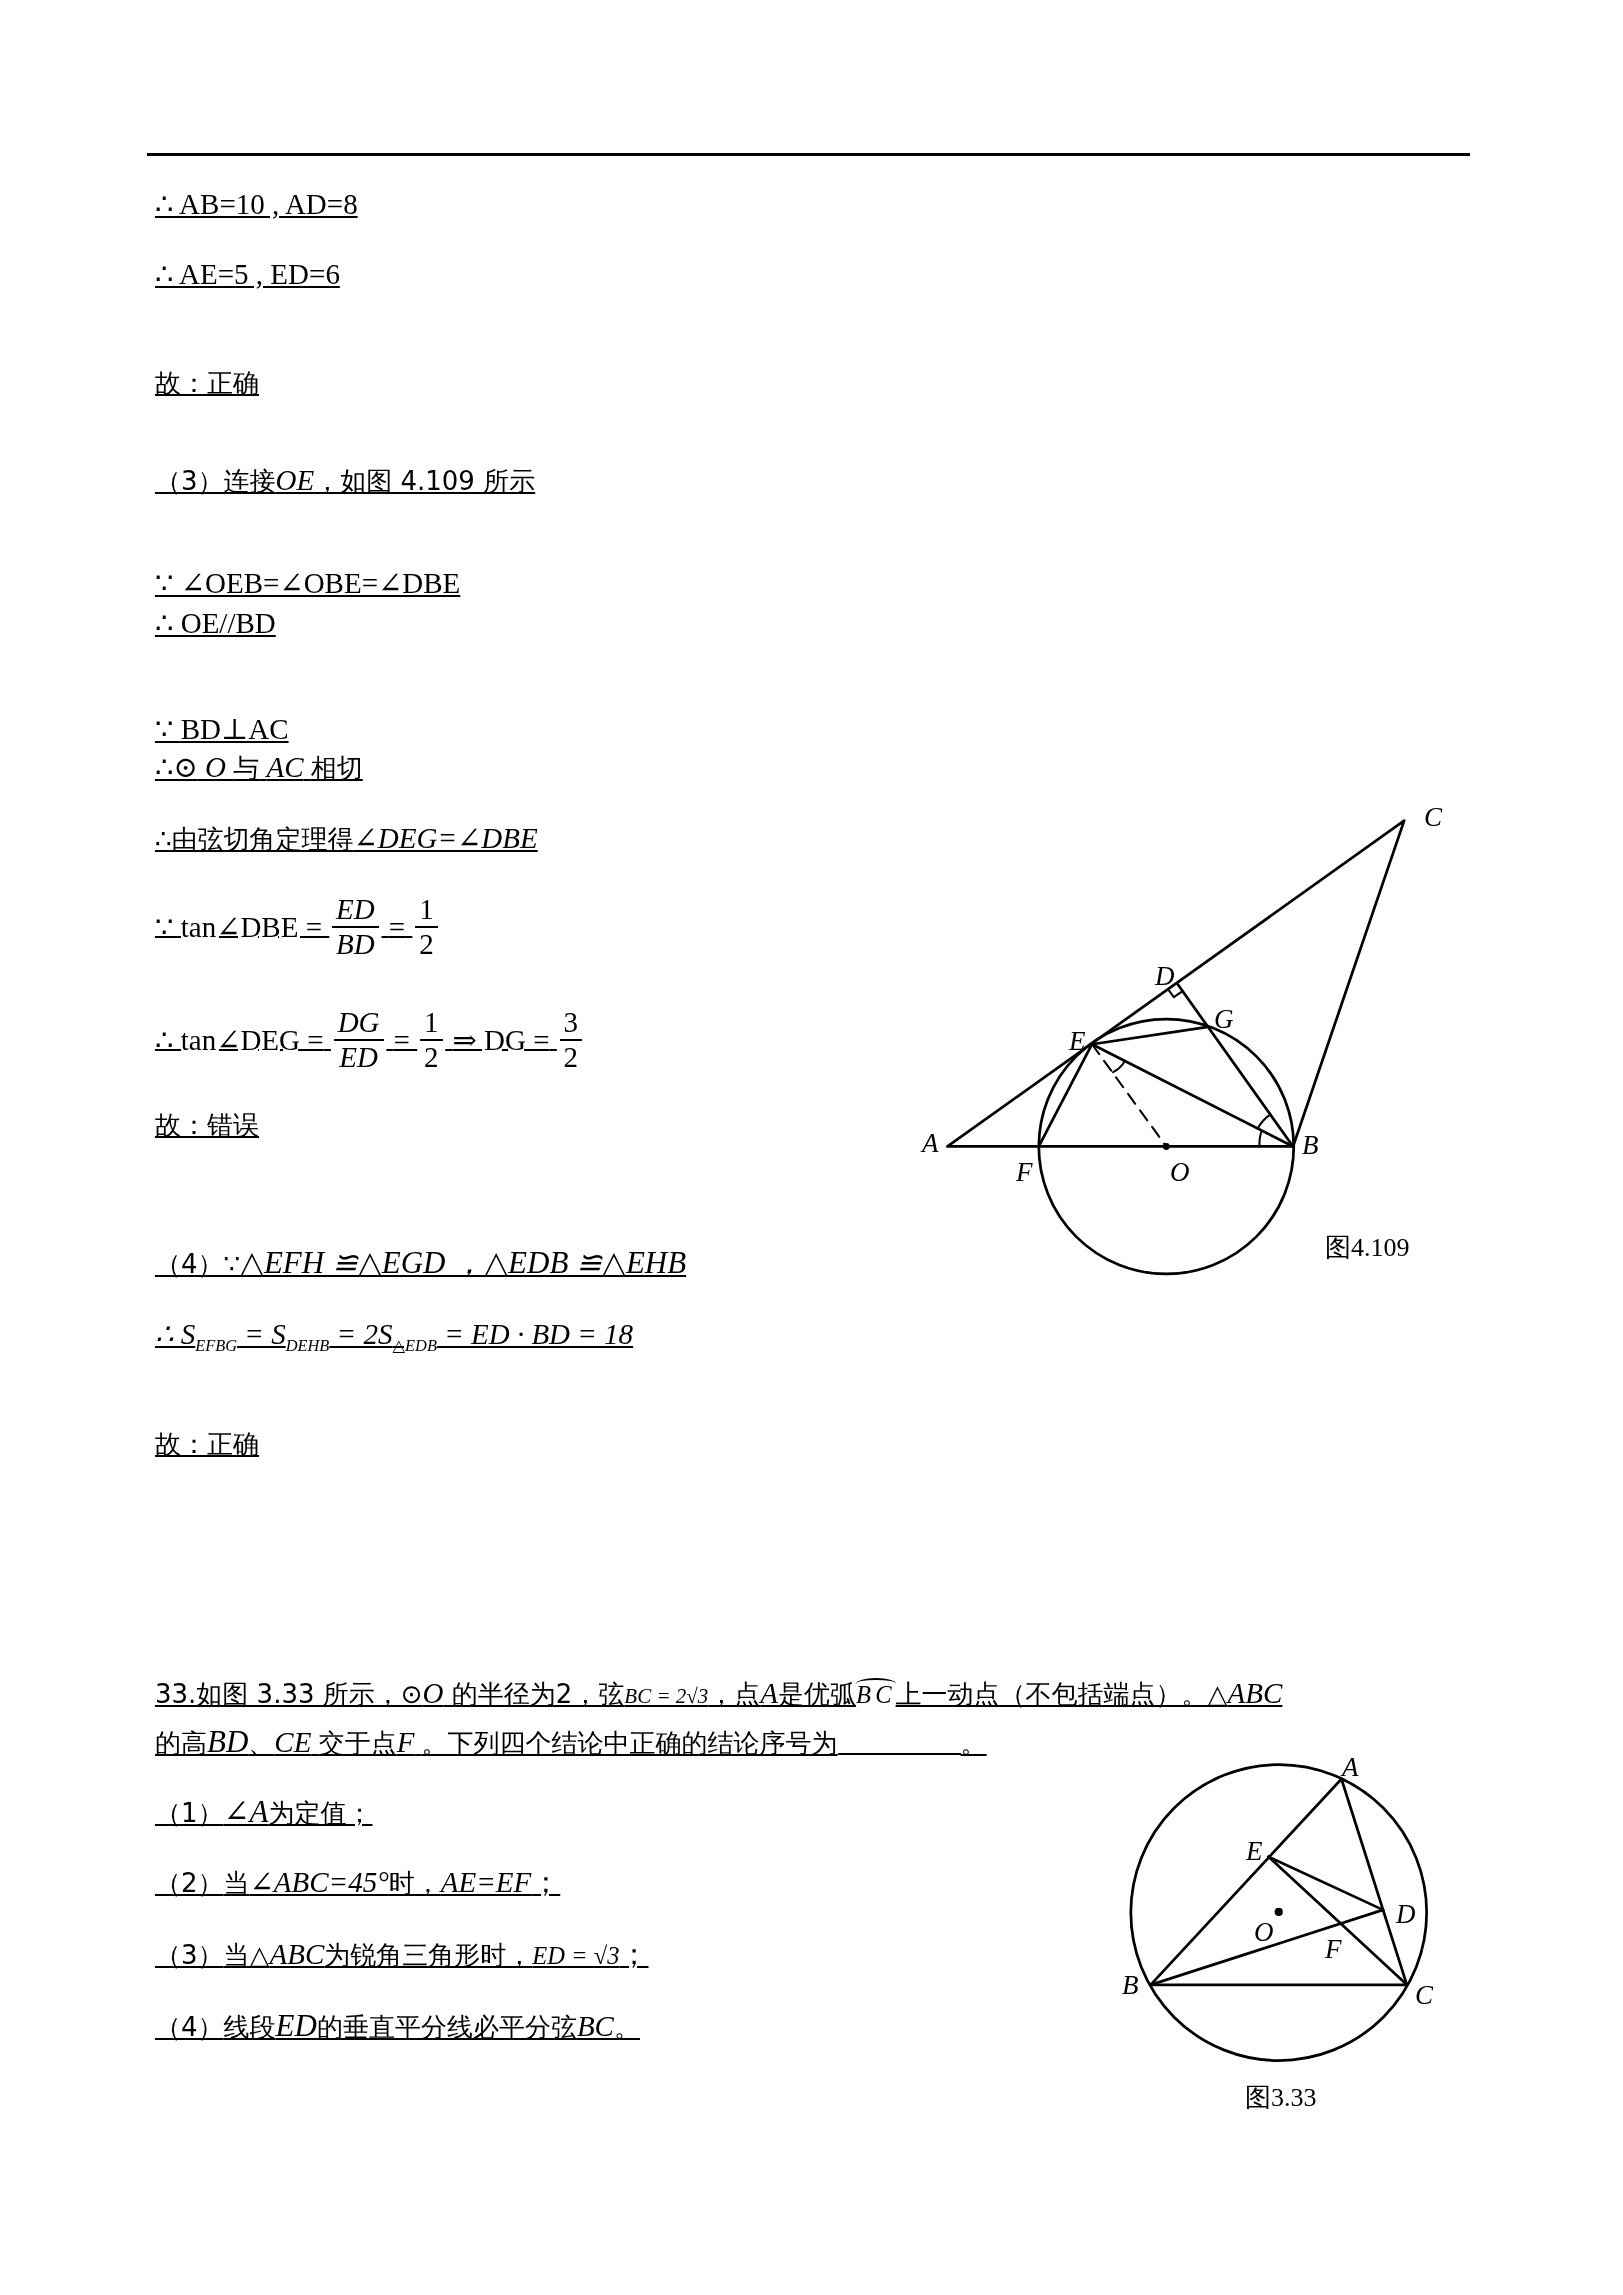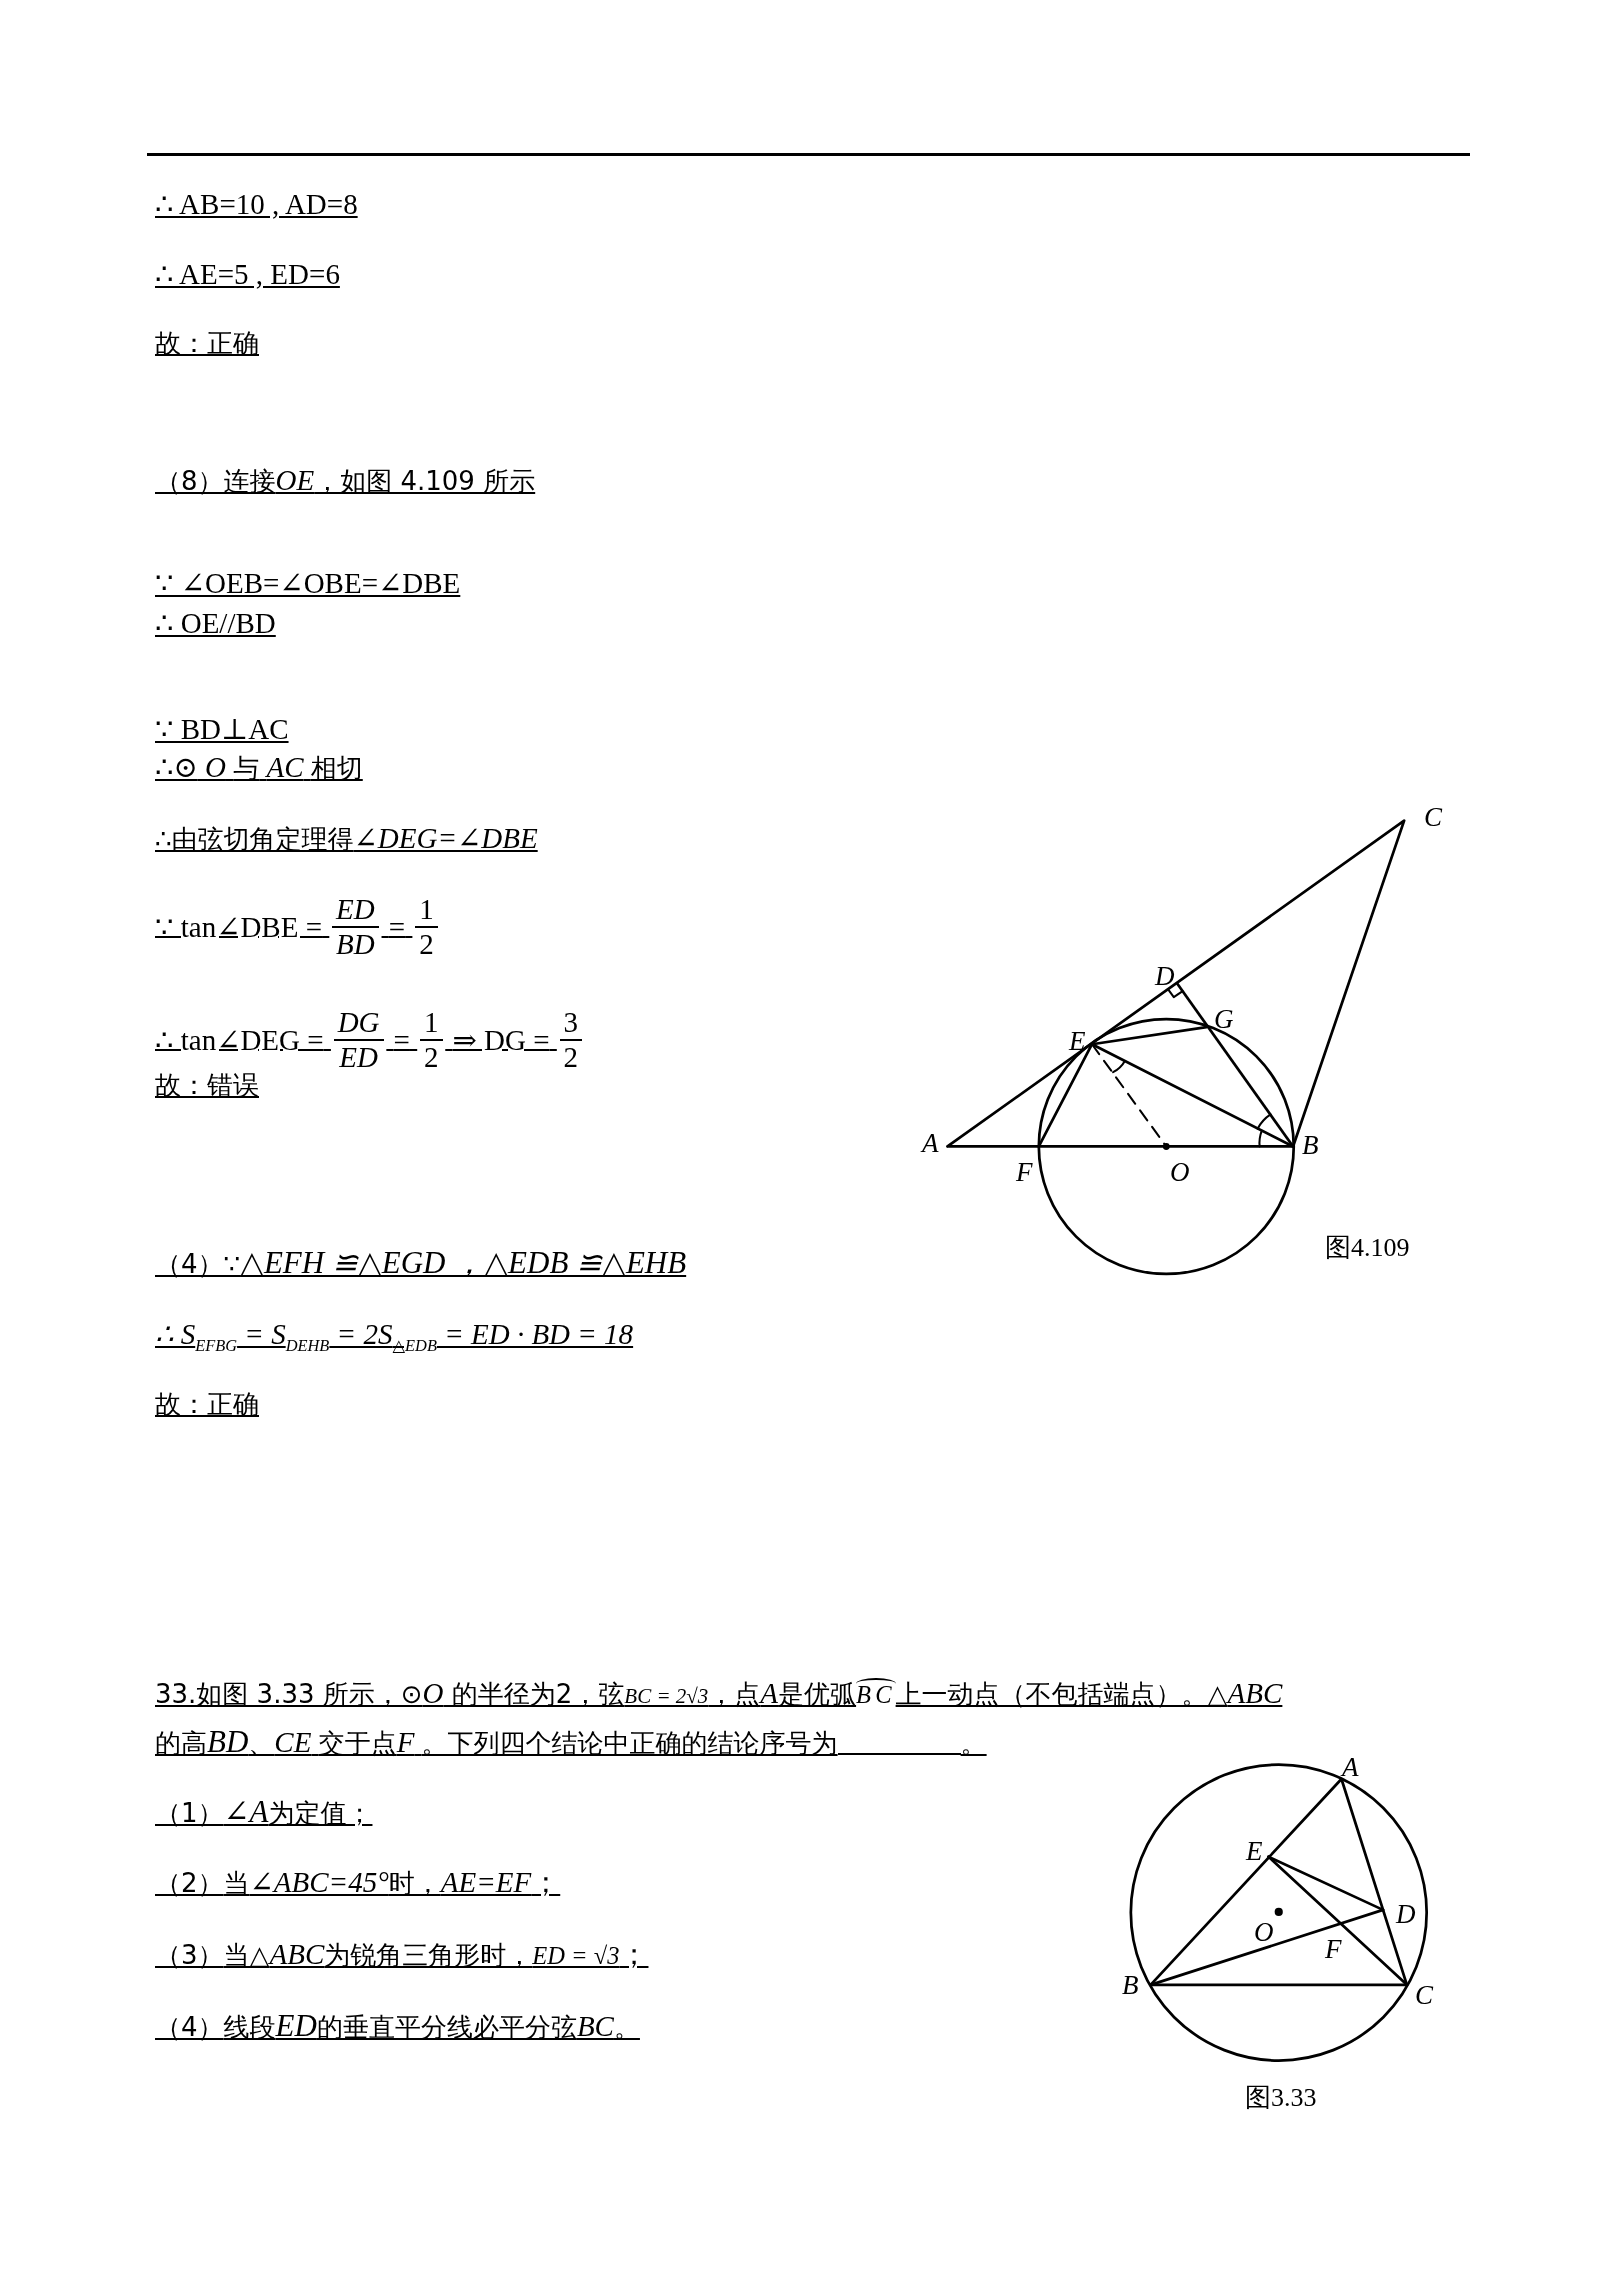--- a/index.html
+++ b/index.html
@@ -1,21 +1,21 @@
 <!DOCTYPE html>
 <html style="font-size:11px"><head>
 <meta charset="utf-8">
 <style>
   html,body{margin:0;padding:0;background:#fff;}
   body{width:1623px;height:2295px;position:relative;overflow:hidden;
        font-family:"Liberation Serif","DejaVu Serif",serif;color:#000;}
   .rule{position:absolute;left:147px;top:153px;width:1323px;height:2.7px;background:#000;}
   .line{position:absolute;left:155px;font-size:29px;line-height:1;white-space:nowrap;text-decoration:underline;}
   .line i, .m{font-style:italic;}
-  .cn{font-family:"DejaVu Sans","Liberation Sans",sans-serif;font-size:26px;}
+  .cn{font-family:"DejaVu Sans","Liberation Sans",sans-serif;font-size:26px;margin-top:40px;}
   .frac{display:inline-block;vertical-align:middle;text-align:center;margin:0 2.7px;}
   .frac span{display:block;padding:0 4.1px;line-height:1.15;}
   .frac .num{border-bottom:2px solid #000;}
   .sub{font-size:16.4px;vertical-align:-6.8px;font-style:italic;}
   .blank{display:inline-block;width:123px;border-bottom:2px solid #000;height:20.5px;vertical-align:-2.7px;}
   .arc{position:relative;display:inline-block;}
   .arc::before{content:"";position:absolute;left:0;right:0;top:-5.5px;height:9.5px;border-top:2px solid #000;border-radius:50% 50% 0 0;}
   svg{position:absolute;left:0;top:0;}
   .lbl{position:absolute;font-style:italic;font-size:27px;line-height:1;}
   .cap{position:absolute;font-size:26px;line-height:1;}
@@ -23,21 +23,21 @@
 </head>
 <body>
 
 <div class="rule"></div>
 
 <div class="line" style="top:190px">∴ AB=10 , AD=8</div>
 <div class="line" style="top:260px">∴ AE=5 , ED=6</div>
 <div class="line cn" style="top:330px">故：正确</div>
 
 <div class="line" style="top:466px">
-  <span class="cn">（8）连接</span><i>OE</i><span class="cn">，如图 4.109 所示</span>
+  <span class="cn">（3）连接</span><i>OE</i><span class="cn">，如图 4.109 所示</span>
 </div>
 <div class="line" style="top:569px">∵ ∠OEB=∠OBE=∠DBE</div>
 <div class="line" style="top:609px">∴ OE//BD</div>
 <div class="line" style="top:715px">∵ BD⊥AC</div>
 <div class="line" style="top:753px">
   <span>∴⊙</span>
   <i>O</i>
   <span class="cn">与</span>
   <i>AC</i>
   <span class="cn">相切</span>

